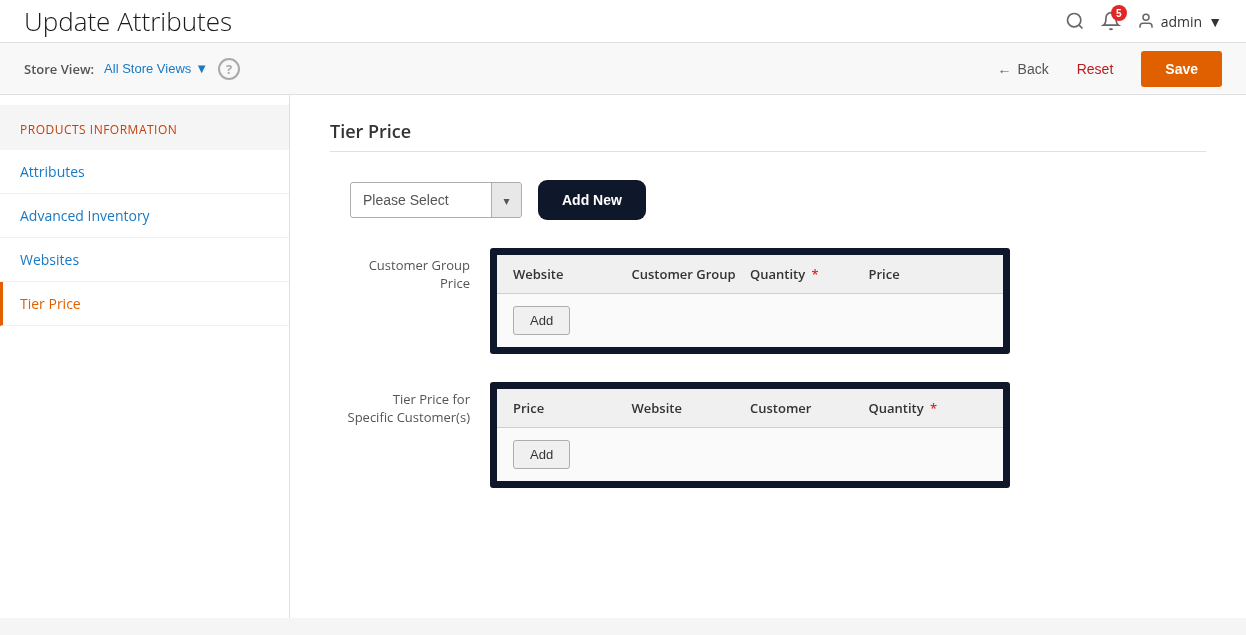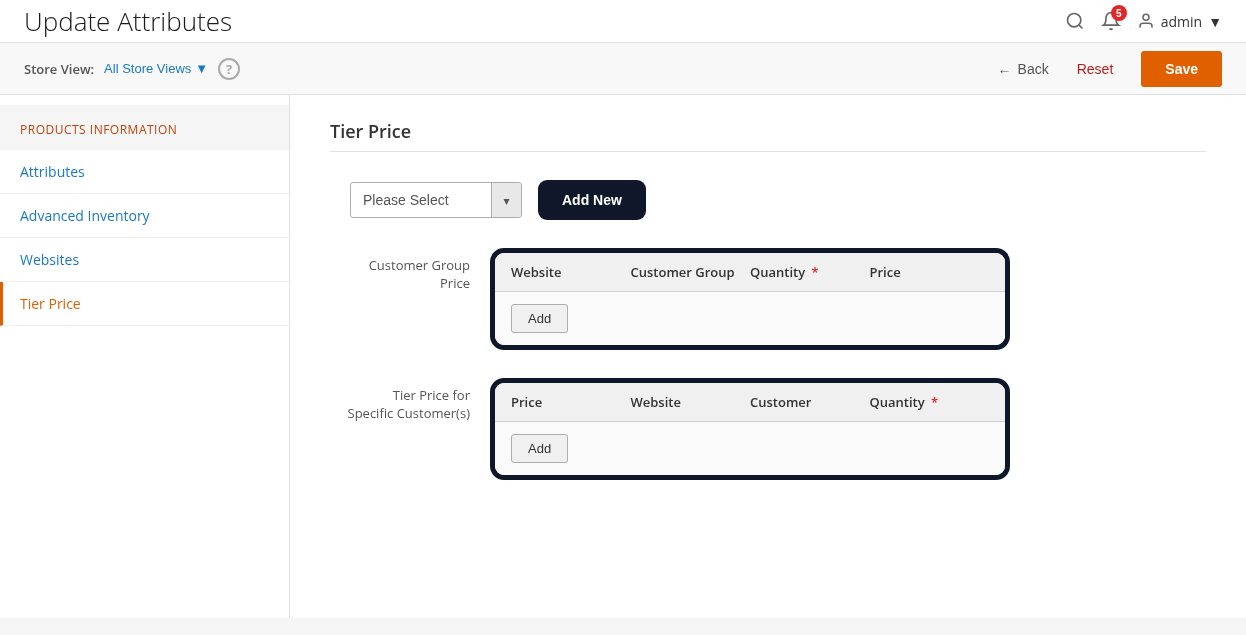--- a/index.html
+++ b/index.html
@@ -255,22 +255,22 @@
       border: none;
       border-radius: 9px;
       padding: 12px 24px;
       font-size: 14px;
       font-weight: 600;
       cursor: pointer;
     }
 
     
     .price-table {
-      border: 5px solid #0f172a;
-      border-radius: 14px;
+      border: 7px solid #0f172a;
+      border-radius: 3px;
       overflow: hidden;
       width: 100%;
       max-width: 520px;
     }
     .price-table-header {
       display: flex;
       background: #f0f0f0;
       border-bottom: 1px solid #d0d0d0;
       padding: 10px 16px;
       gap: 0;

